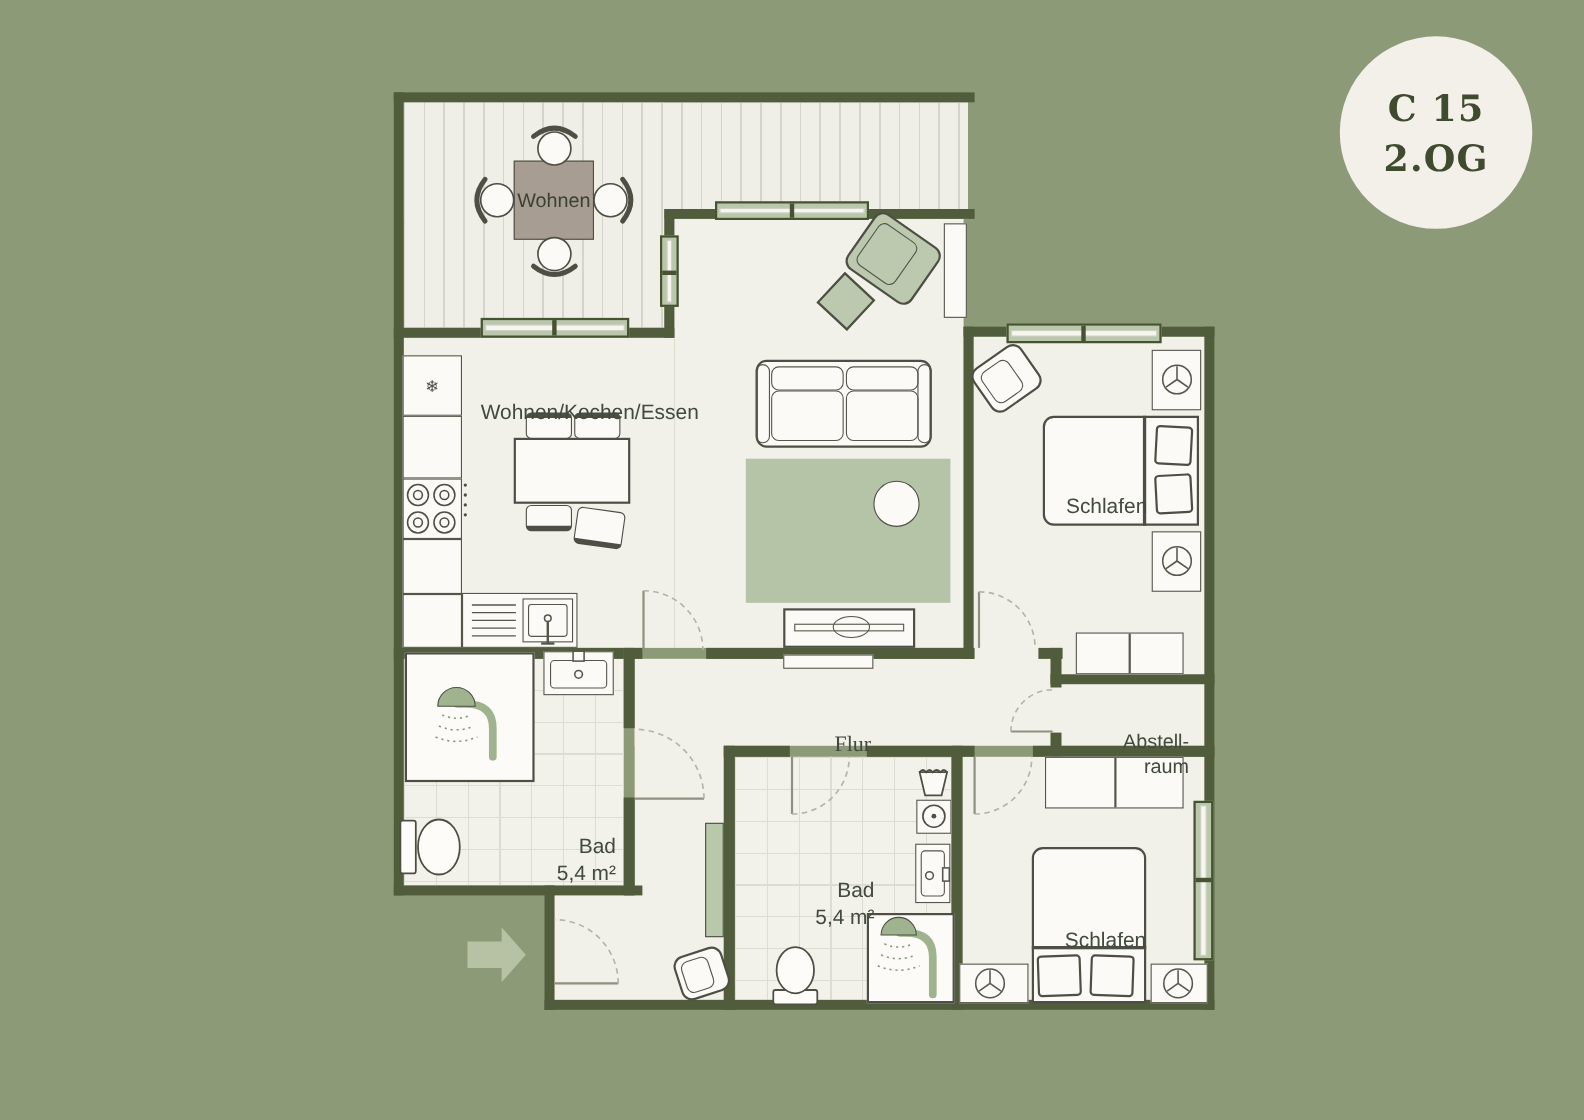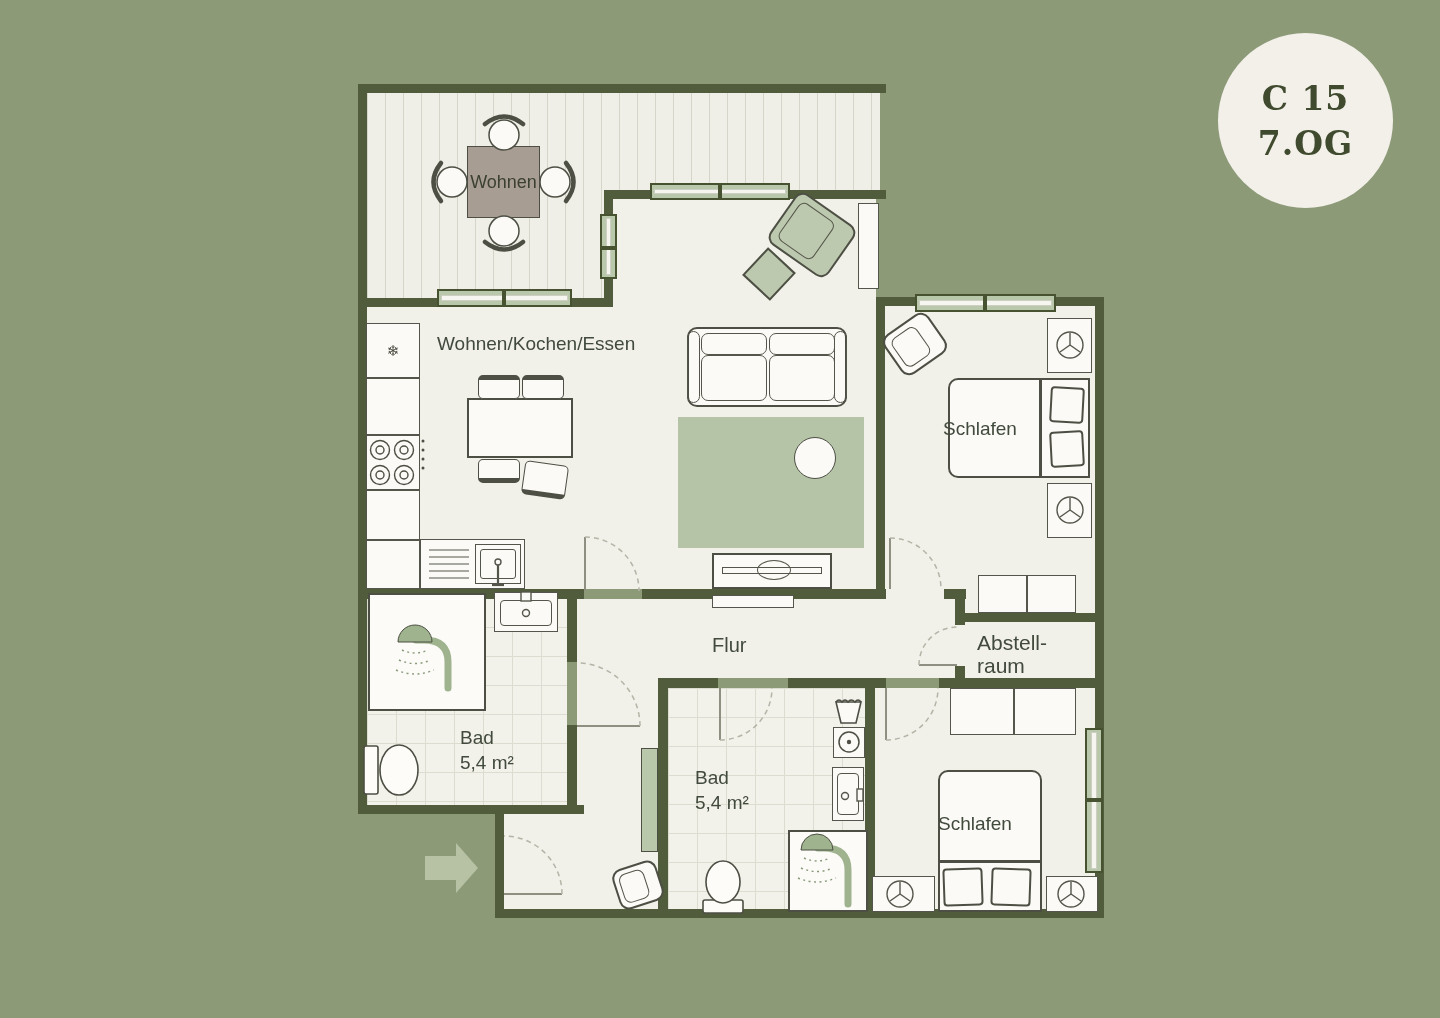--- a/index.html
+++ b/index.html
@@ -28,21 +28,21 @@
   
   .furn{position:absolute;background:#FBFAF6;border:1.5px solid #55564B;box-sizing:border-box;}
   .furn2{position:absolute;background:#FBFAF6;border:2px solid #4D4F44;box-sizing:border-box;}
   .green{background:#BCC9AE;} .r10{border-radius:10px;}
   .cushion{position:absolute;border:1.5px solid #55564B;border-radius:7px;box-sizing:border-box;}
   .divider-v{position:absolute;top:-2px;bottom:-2px;width:2.5px;background:#4D4F44;}
   .divider-h{position:absolute;left:-2px;right:-2px;height:2.5px;background:#4D4F44;}
   .dchair{position:absolute;background:#FBFAF6;border:1.5px solid #4D4F44;border-radius:5px;box-sizing:border-box;}
   .back-top{border-top-width:5px;} .back-bottom{border-bottom-width:5px;}
   
-  .label{position:absolute;color:#414A3D;font-size:19px;line-height:25px;text-align:left;white-space:nowrap;}
+  .label{position:absolute;color:#414A3D;font-size:19px;line-height:25px;text-align:right;white-space:nowrap;margin-top:32px;}
   
   .badge{position:absolute;left:1218px;top:33px;width:175px;height:175px;border-radius:50%;
     background:#F2F0E9;display:flex;flex-direction:column;align-items:center;justify-content:center;
     font-family:"DejaVu Serif", serif;font-weight:bold;color:#3F4A2E;font-size:33px;line-height:45px;letter-spacing:1px;}
   svg{position:absolute;left:0;top:0;pointer-events:none;}
 </style>
 </head>
 <body>
 
 <div class="plank" style="left:367px;top:93px;width:513px;height:106px;"></div>
@@ -332,32 +332,32 @@
     <line x1="504" y1="894" x2="562" y2="894" stroke="#8F8F82" stroke-width="2"></line>
     <path d="M562 894 A58 58 0 0 0 504 836" fill="none" stroke="#B5B4A7" stroke-width="1.5" stroke-dasharray="5 4"></path>
   </g>
 
   <g>
     <polygon points="425,856 456,856 456,843 478,868 456,893 456,880 425,880" fill="#B7C2A4"></polygon>
   </g>
 </svg>
 
 <div class="label" style="left:437px;top:331px;">Wohnen/Kochen/Essen</div>
-<div class="label" style="left:712px;top:633px;width:80px;font-size:20px;">Flur</div>
+<div class="label" style="left:712px;top:633px;width:80px;font-size:20px;font-family:Liberation Serif, serif;">Flur</div>
 <div class="label" style="left:943px;top:416px;width:100px;z-index:5;">Schlafen</div>
 <div class="label" style="left:938px;top:811px;width:104px;z-index:5;">Schlafen</div>
 <div class="label" style="left:460px;top:725px;width:100px;">
   <div>Bad</div>
   <div>5,4 m²</div>
 </div>
 <div class="label" style="left:695px;top:765px;width:100px;">
   <div>Bad</div>
   <div>5,4 m²</div>
 </div>
-<div class="label" style="left:977px;top:631px;width:104px;font-size:21px;line-height:23px;">
+<div class="label" style="left:977px;top:631px;width:104px;font-size:18px;line-height:23px;">
   <div>Abstell-</div>
   <div>raum</div>
 </div>
 
 <div class="badge">
   <div>C 15</div>
-  <div>7.OG</div>
+  <div>2.OG</div>
 </div>
 
 </body></html>

